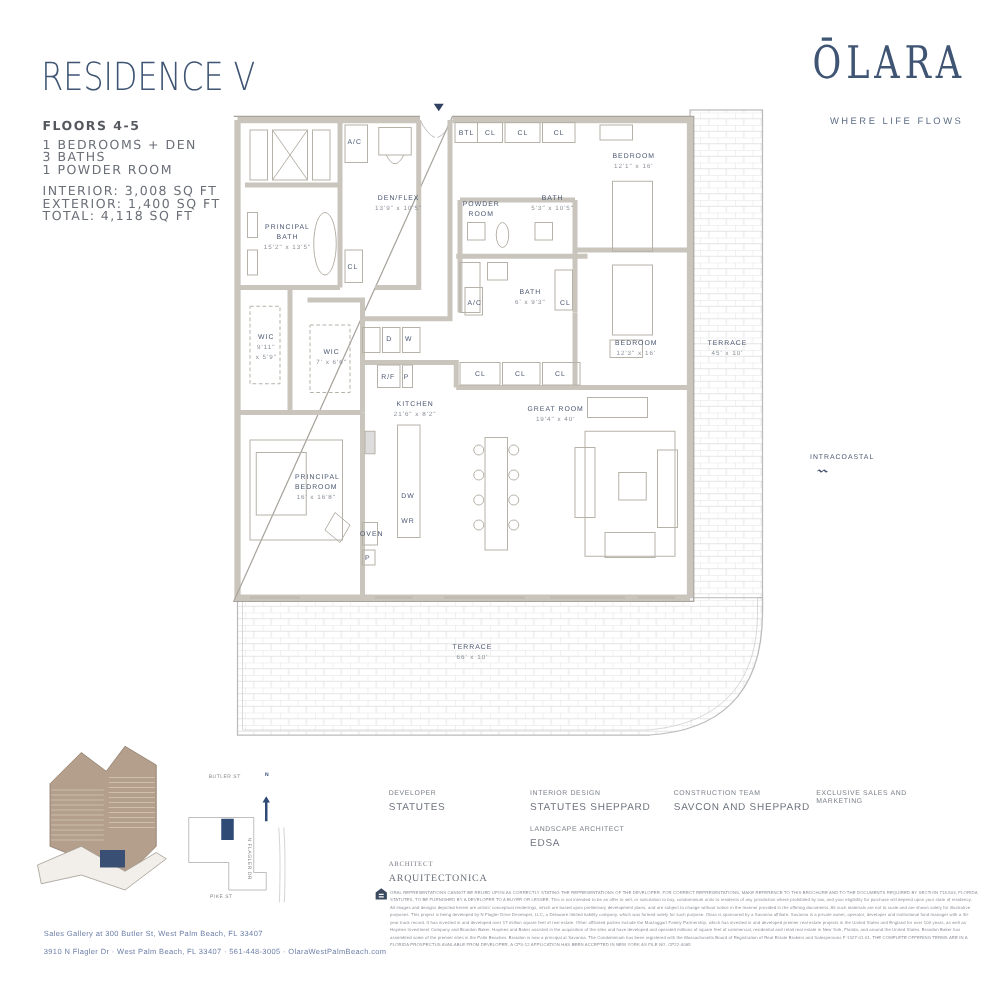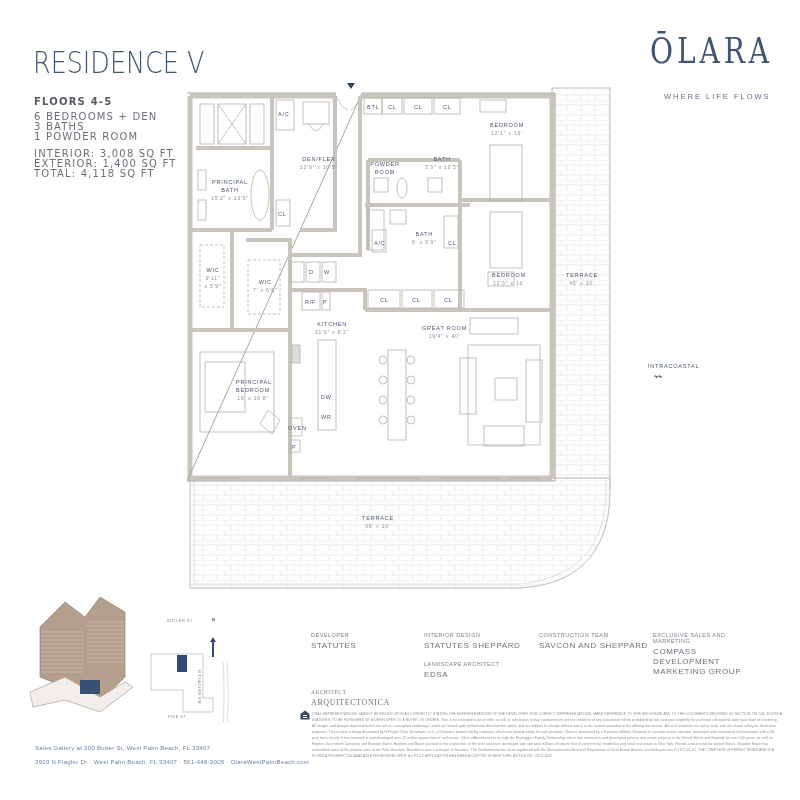--- a/index.html
+++ b/index.html
@@ -21,21 +21,21 @@
   .legal { left:312px; top:711px; width:470px; font-size:3.4px; line-height:6px; color:#8b8f96; letter-spacing:0.1px; }
   .eho { left:300px; top:710px; width:10px; height:10px; }
   .minimap-label { font-size:4px; color:#888; letter-spacing:0.4px; }
 </style>
 </head>
 <body>
 
 <div class="abs title">RESIDENCE V</div>
 <div class="abs specs">
   <div class="floors">FLOORS 4-5</div>
-  <div>6 BEDROOMS + DEN</div>
+  <div>1 BEDROOMS + DEN</div>
   <div>3 BATHS</div>
   <div>1 POWDER ROOM</div>
   <div class="gap"></div>
   <div>INTERIOR: 3,008 SQ FT</div>
   <div>EXTERIOR: 1,400 SQ FT</div>
   <div>TOTAL: 4,118 SQ FT</div>
 </div>
 
 <div class="abs logo">ŌLARA</div>
 <div class="abs tagline">WHERE LIFE FLOWS</div>
@@ -217,21 +217,21 @@
 <div class="abs minimap-label" style="left:167px;top:618px;">BUTLER ST</div>
 <div class="abs minimap-label" style="left:212px;top:617px;font-weight:bold;color:#2f4a75;">N</div>
 <div class="abs minimap-label" style="left:168px;top:714px;">PIKE ST</div>
 <div class="abs minimap-label" style="left:202px;top:670px;transform:rotate(90deg);transform-origin:left top;">N FLAGLER DR</div>
 
 <div class="abs credits" style="left:311px;top:632px;"><span>DEVELOPER</span><span class="v">STATUTES</span></div>
 <div class="abs credits" style="left:311px;top:689px;font-family:Liberation Serif, serif;"><span>ARCHITECT</span><span class="v">ARQUITECTONICA</span></div>
 <div class="abs credits" style="left:424px;top:632px;"><span>INTERIOR DESIGN</span><span class="v">STATUTES SHEPPARD</span></div>
 <div class="abs credits" style="left:424px;top:661px;"><span>LANDSCAPE ARCHITECT</span><span class="v">EDSA</span></div>
 <div class="abs credits" style="left:539px;top:632px;"><span>CONSTRUCTION TEAM</span><span class="v">SAVCON AND SHEPPARD</span></div>
-<div class="abs credits" style="left:653px;top:632px;width:105px;"><span>EXCLUSIVE SALES AND MARKETING</span><span class="v">COMPASS DEVELOPMENT MARKETING GROUP</span></div>
+<div class="abs credits" style="left:653px;top:632px;width:105px;"><span>EXCLUSIVE SALES AND MARKETING</span></div>
 
 <div class="abs addr" style="top:745px;">Sales Gallery at 300 Butler St, West Palm Beach, FL 33407</div>
 <div class="abs addr" style="top:759px;">3910 N Flagler Dr  ·  West Palm Beach, FL 33407  ·  561-448-3005  ·  OlaraWestPalmBeach.com</div>
 
 <svg class="abs eho" viewBox="0 0 10 10">
   <path d="M5 0.5 L9.5 4 V9.5 H0.5 V4 Z" fill="#3b4a60"></path>
   <rect x="3" y="5" width="4" height="1" fill="#fff"></rect>
     <rect x="3" y="7" width="4" height="1" fill="#fff"></rect>
 </svg>
 <div class="abs legal">ORAL REPRESENTATIONS CANNOT BE RELIED UPON AS CORRECTLY STATING THE REPRESENTATIONS OF THE DEVELOPER. FOR CORRECT REPRESENTATIONS, MAKE REFERENCE TO THIS BROCHURE AND TO THE DOCUMENTS REQUIRED BY SECTION 718.503, FLORIDA STATUTES, TO BE FURNISHED BY A DEVELOPER TO A BUYER OR LESSEE. This is not intended to be an offer to sell, or solicitation to buy, condominium units to residents of any jurisdiction where prohibited by law, and your eligibility for purchase will depend upon your state of residency. All images and designs depicted herein are artists' conceptual renderings, which are based upon preliminary development plans, and are subject to change without notice in the manner provided in the offering documents. All such materials are not to scale and are shown solely for illustrative purposes. This project is being developed by N Flagler Drive Developer, LLC, a Delaware limited liability company, which was formed solely for such purpose. Olara is sponsored by a Savanna affiliate. Savanna is a private owner, operator, developer and institutional fund manager with a 30-year track record. It has invested in and developed over 17 million square feet of real estate. Other affiliated parties include the Mactaggart Family Partnership, which has invested in and developed premier real estate projects in the United States and England for over 100 years, as well as Haymes Investment Company and Brandon Baker. Haymes and Baker assisted in the acquisition of the sites and have developed and operated millions of square feet of commercial, residential and retail real estate in New York, Florida, and around the United States. Brandon Baker has assembled some of the premier sites in the Palm Beaches. Brandon is now a principal at Savanna. The Condominium has been registered with the Massachusetts Board of Registration of Real Estate Brokers and Salespersons F-1327-01-01. THE COMPLETE OFFERING TERMS ARE IN A FLORIDA PROSPECTUS AVAILABLE FROM DEVELOPER. A CPS-12 APPLICATION HAS BEEN ACCEPTED IN NEW YORK AS FILE NO. CP22-0065</div>

